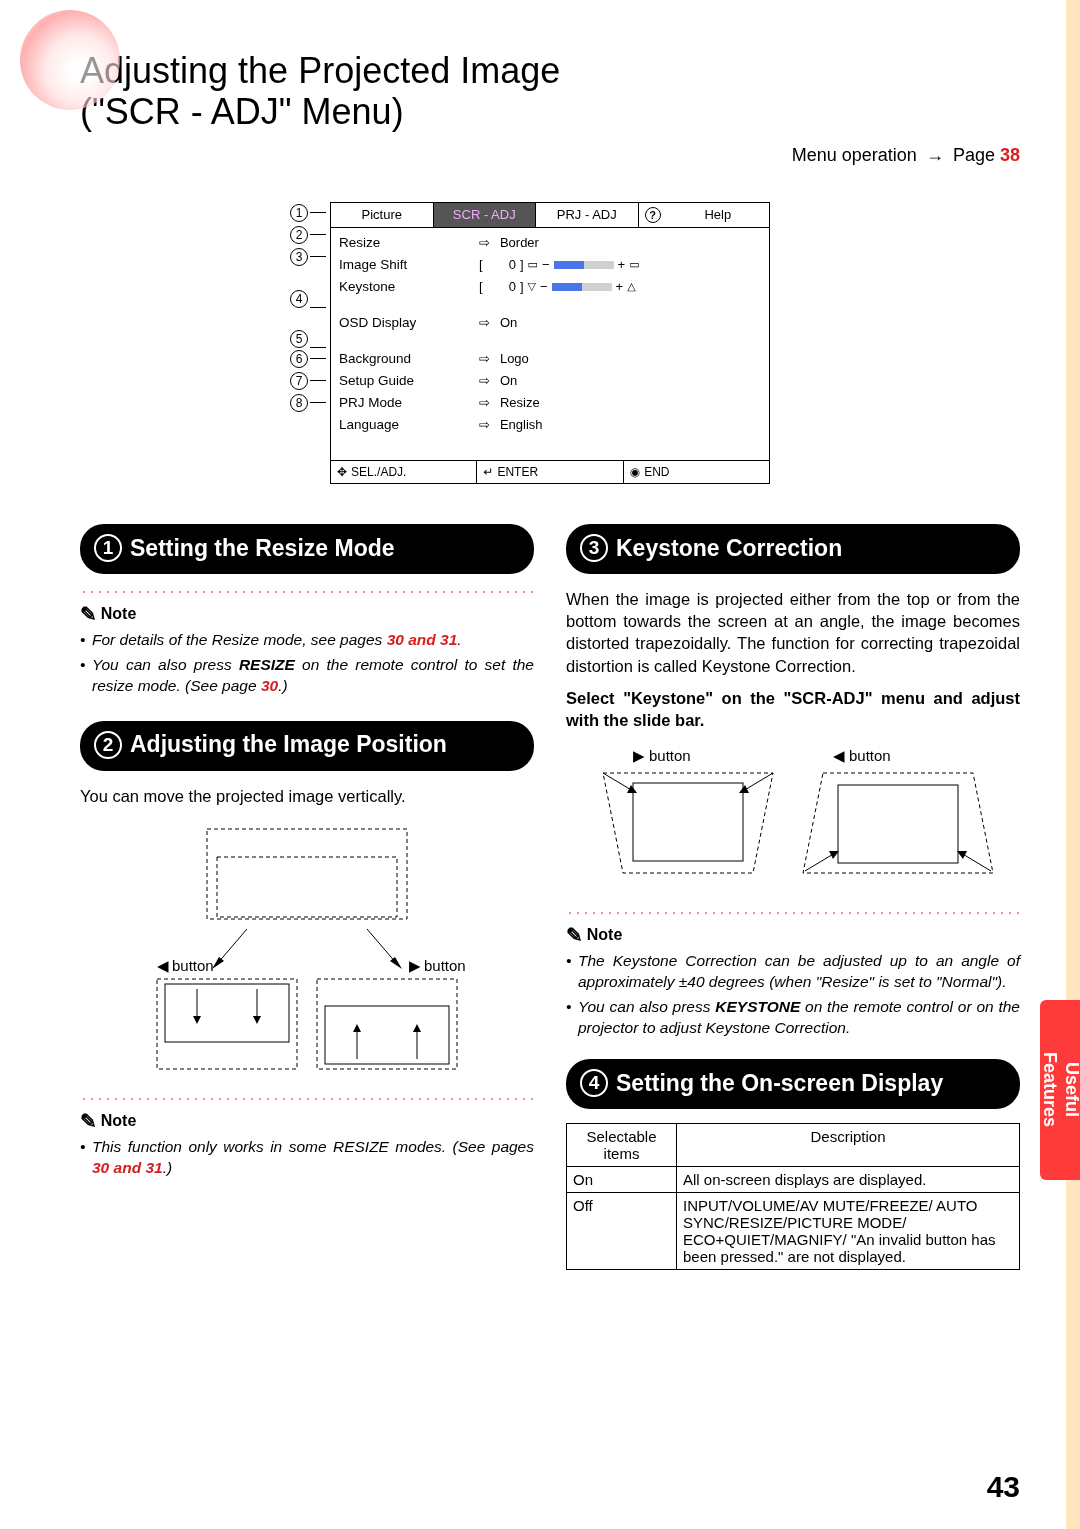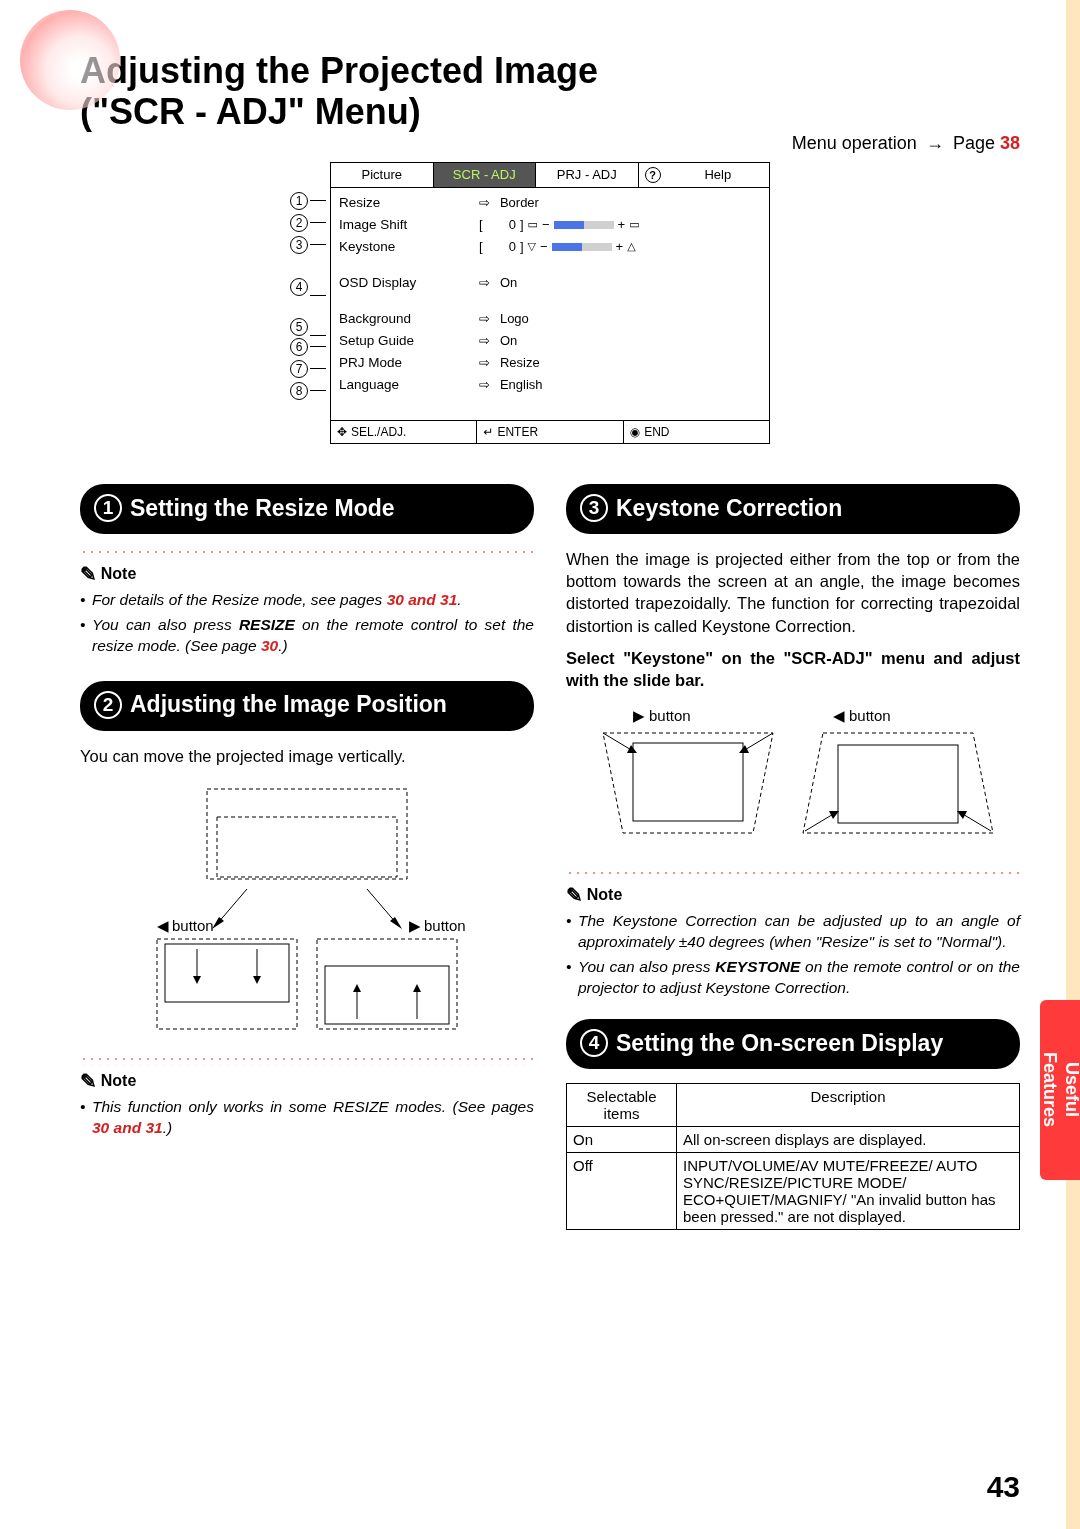--- a/index.html
+++ b/index.html
@@ -20,53 +20,55 @@
   .red-blob {
     position: absolute;
     top: 10px; left: 20px;
     width: 100px; height: 100px;
     background: radial-gradient(circle at 60% 60%, #fff 10%, #ffdcdc 40%, #ff7a7a 70%, #fff 100%);
     border-radius: 50%;
     opacity: 0.6;
   }
   h1.title {
     font-size: 36px;
-    font-weight: bold;
+    font-weight: normal;
     line-height: 1.15;
+    margin-bottom: 12px;
   }
   .menu-op {
     text-align: right;
     font-size: 18px;
     margin-bottom: 8px;
   }
   .menu-op .arrow { margin: 0 4px; }
   .red { color: #d62020; font-weight: bold; }
 
   
   .menu-wrap { display: flex; justify-content: center; margin-bottom: 30px; }
   .menu-box {
     border: 1px solid #000;
     width: 440px;
     font-size: 14px;
     position: relative;
     background: #fff;
+    margin-top: 28px;
   }
   .menu-tabs {
     display: grid;
     grid-template-columns: 1fr 1fr 1fr 28px 1fr;
   }
   .menu-tabs div {
     border-right: 1px solid #000;
     border-bottom: 1px solid #000;
     padding: 4px 6px;
     text-align: center;
     font-size: 13px;
   }
   .menu-tabs div:last-child { border-right: none; }
-  .menu-tabs .active { background: #555; color: #bef264; }
+  .menu-tabs .active { background: #555; color: #f0abfc; }
   .menu-tabs .help-icon {
     border-right: none;
     display: flex; align-items: center; justify-content: center;
   }
   .menu-tabs .help-icon span {
     display: inline-block; width: 16px; height: 16px;
     border: 1.5px solid #000; border-radius: 50%;
     font-weight: bold; font-size: 11px; line-height: 14px;
     text-align: center;
   }

